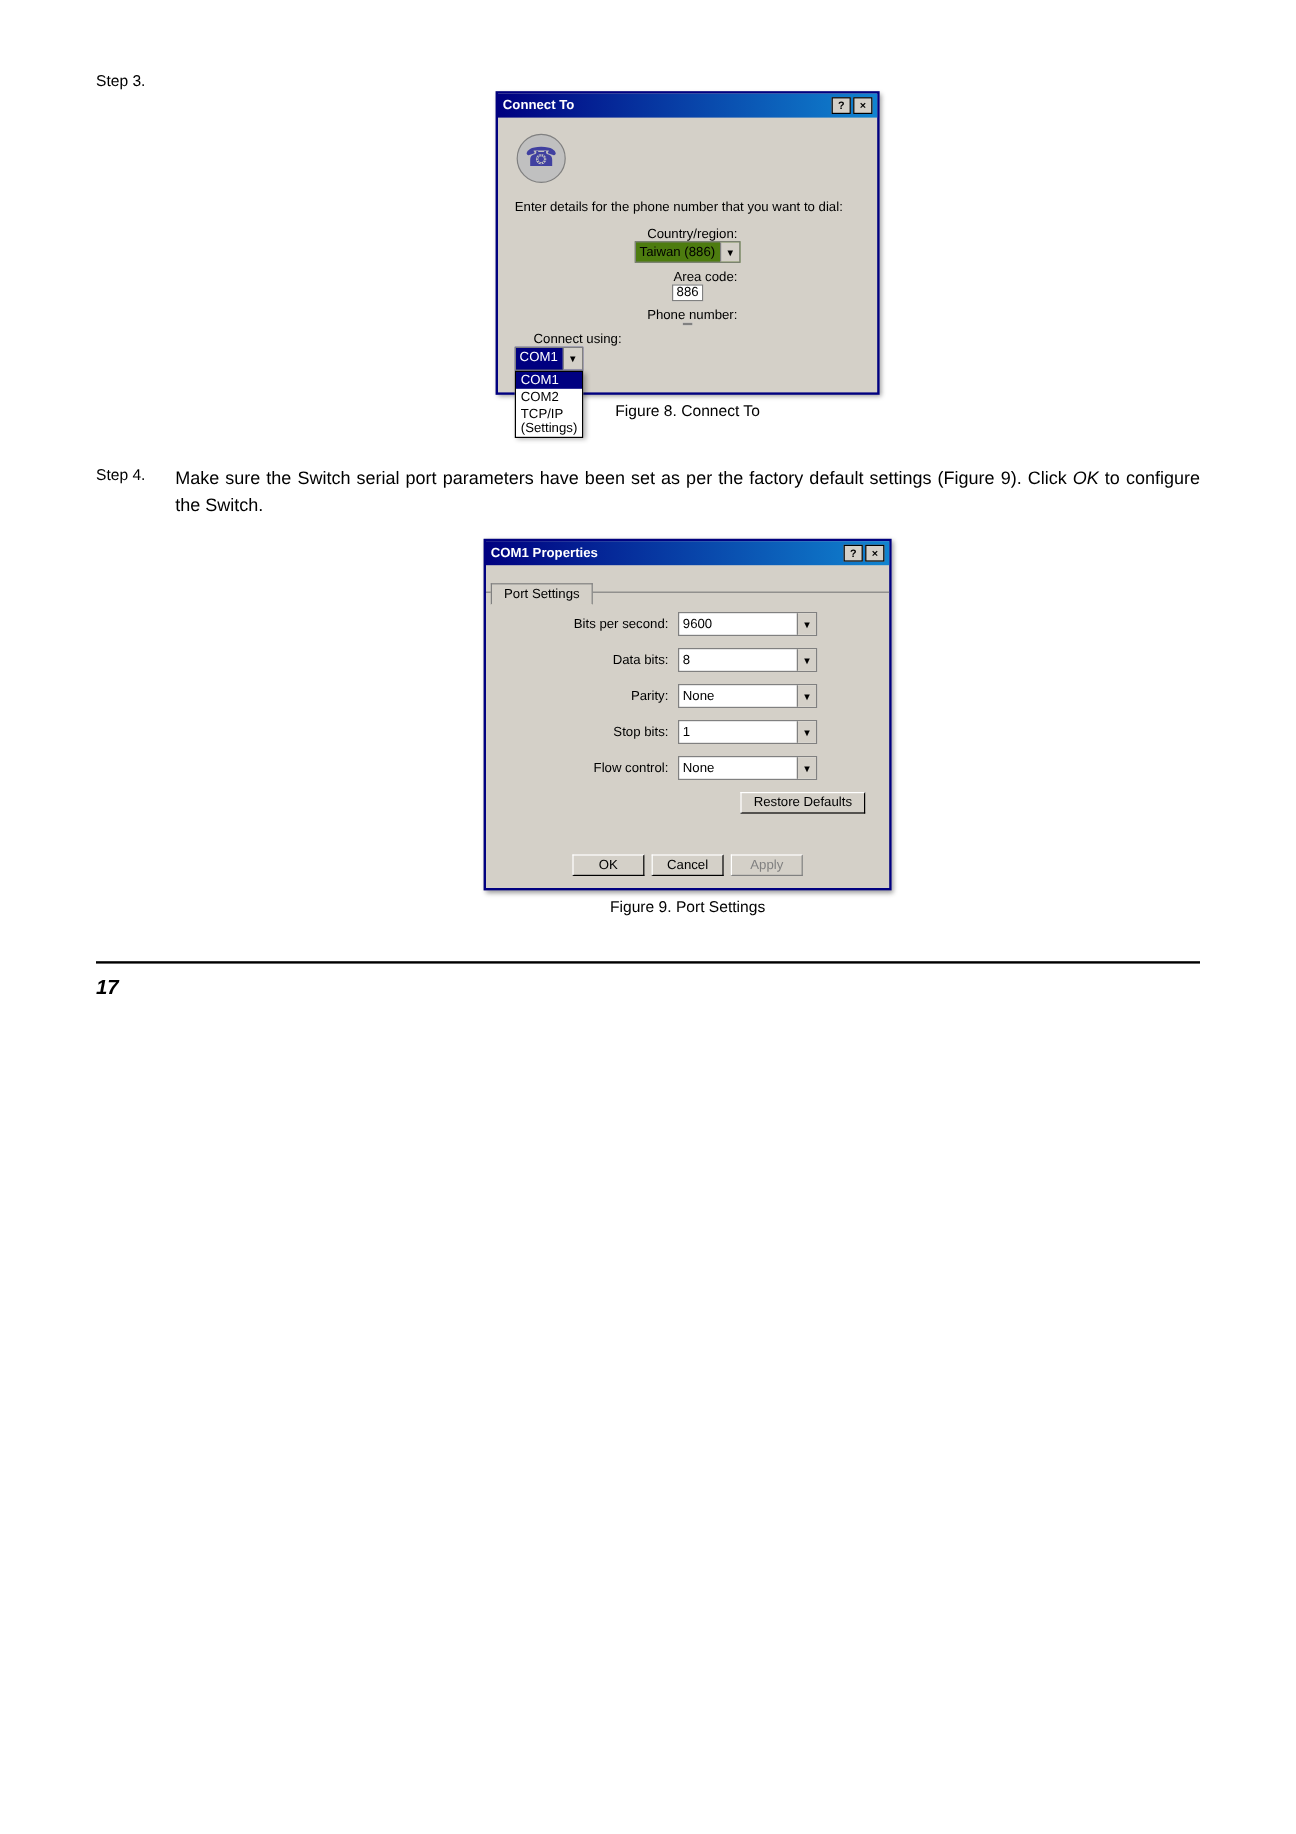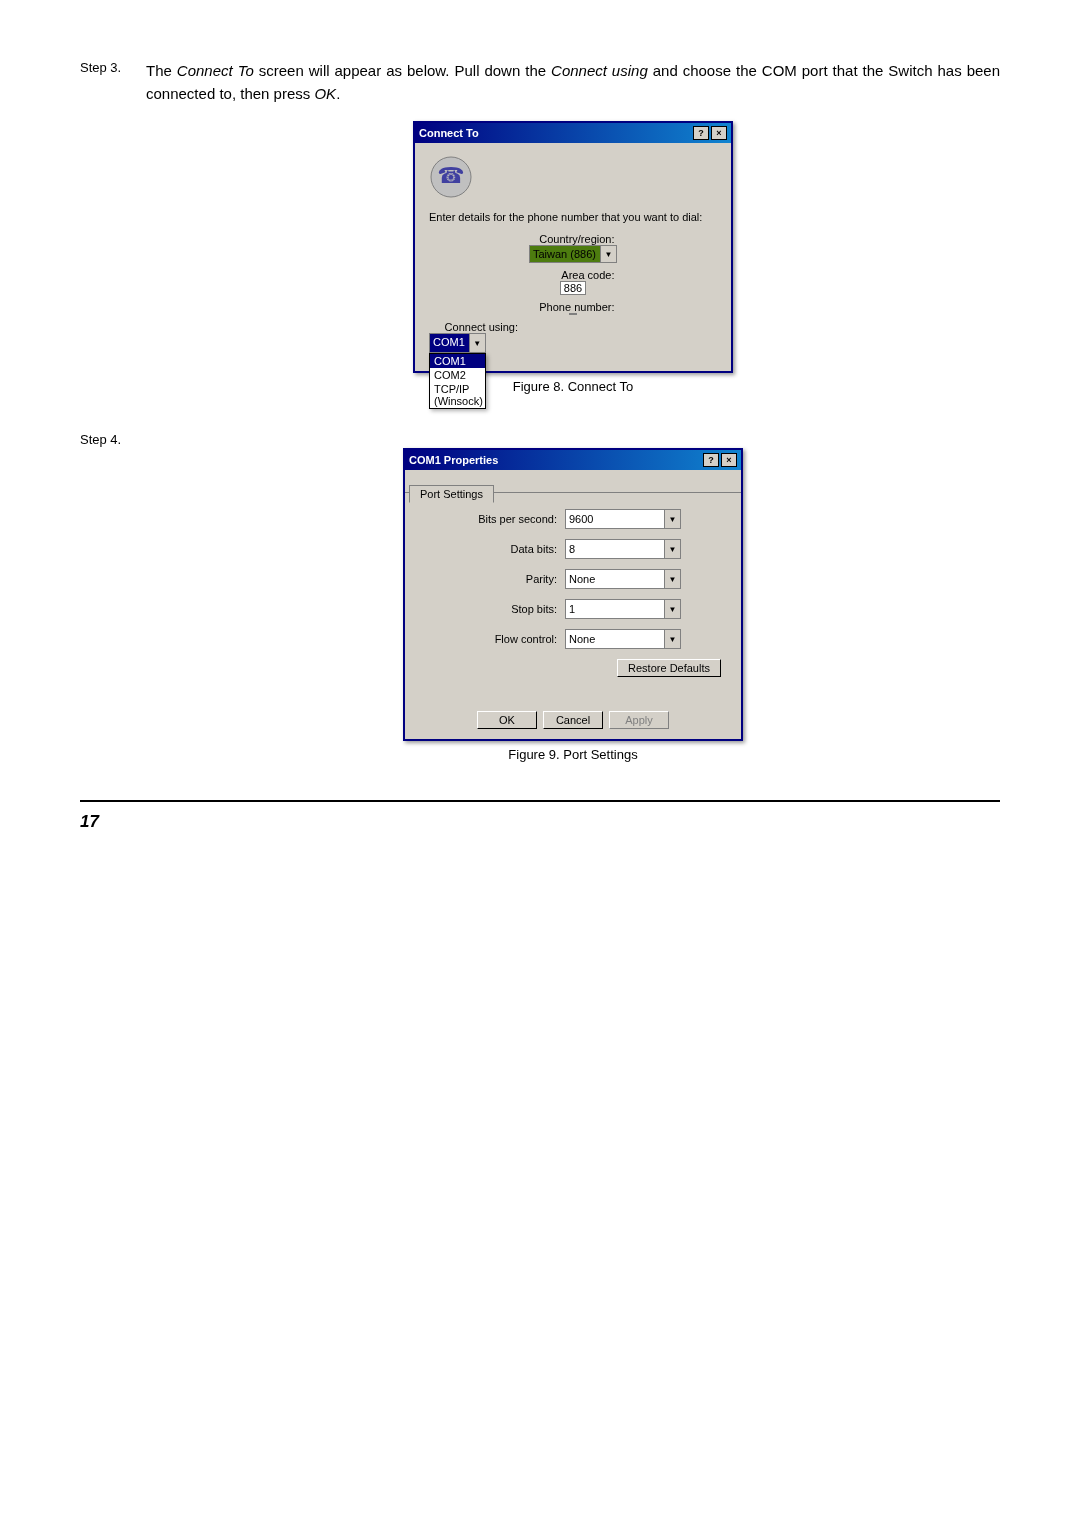--- a/index.html
+++ b/index.html
@@ -318,23 +318,20 @@
     }
   </style>
 </head>
 <body>
 
 <div class="page-content">
 
   <div class="step-block">
     <div class="step-label">Step 3.</div>
     <div class="step-content-wrapper">
-      <div class="step-text">
-        The <em>Connect To</em> screen will appear as below. Pull down the <em>Connect using</em> and choose the COM port that the Switch has been connected to, then press <em>OK</em>.
-      </div>
       <div class="figure-container">
 
         <div class="dialog">
           <div class="dialog-titlebar">
             <span>Connect To</span>
             <div class="dialog-titlebar-buttons">
               <div class="titlebar-btn">?</div>
               <div class="titlebar-btn">×</div>
             </div>
           </div>
@@ -372,35 +369,38 @@
               <div class="form-label">Connect using:</div>
               <div style="flex:1; position:relative;">
                 <div class="form-select-wrapper" style="background:#000080;">
                   <span class="select-text" style="color:#fff;">COM1</span>
                   <div class="select-arrow">▼</div>
                 </div>
 
                 <div class="dropdown-list">
                   <div class="dropdown-item selected">COM1</div>
                   <div class="dropdown-item">COM2</div>
-                  <div class="dropdown-item">TCP/IP (Winsock)</div>
+                  <div class="dropdown-item">TCP/IP (Settings)</div>
                 </div>
               </div>
             </div>
 
           </div>
         </div>
         <div class="figure-caption">Figure 8. Connect To</div>
       </div>
     </div>
   </div>
 
   <div class="step-block">
     <div class="step-label">Step 4.</div>
     <div class="step-content-wrapper">
+      <div class="step-text">
+        Make sure the Switch serial port parameters have been set as per the factory default settings (Figure 9). Click <em>OK</em> to configure the Switch.
+      </div>
       <div class="figure-container">
 
         <div class="props-dialog">
           <div class="dialog-titlebar">
             <span>COM1 Properties</span>
             <div class="dialog-titlebar-buttons">
               <div class="titlebar-btn">?</div>
               <div class="titlebar-btn">×</div>
             </div>
           </div>

